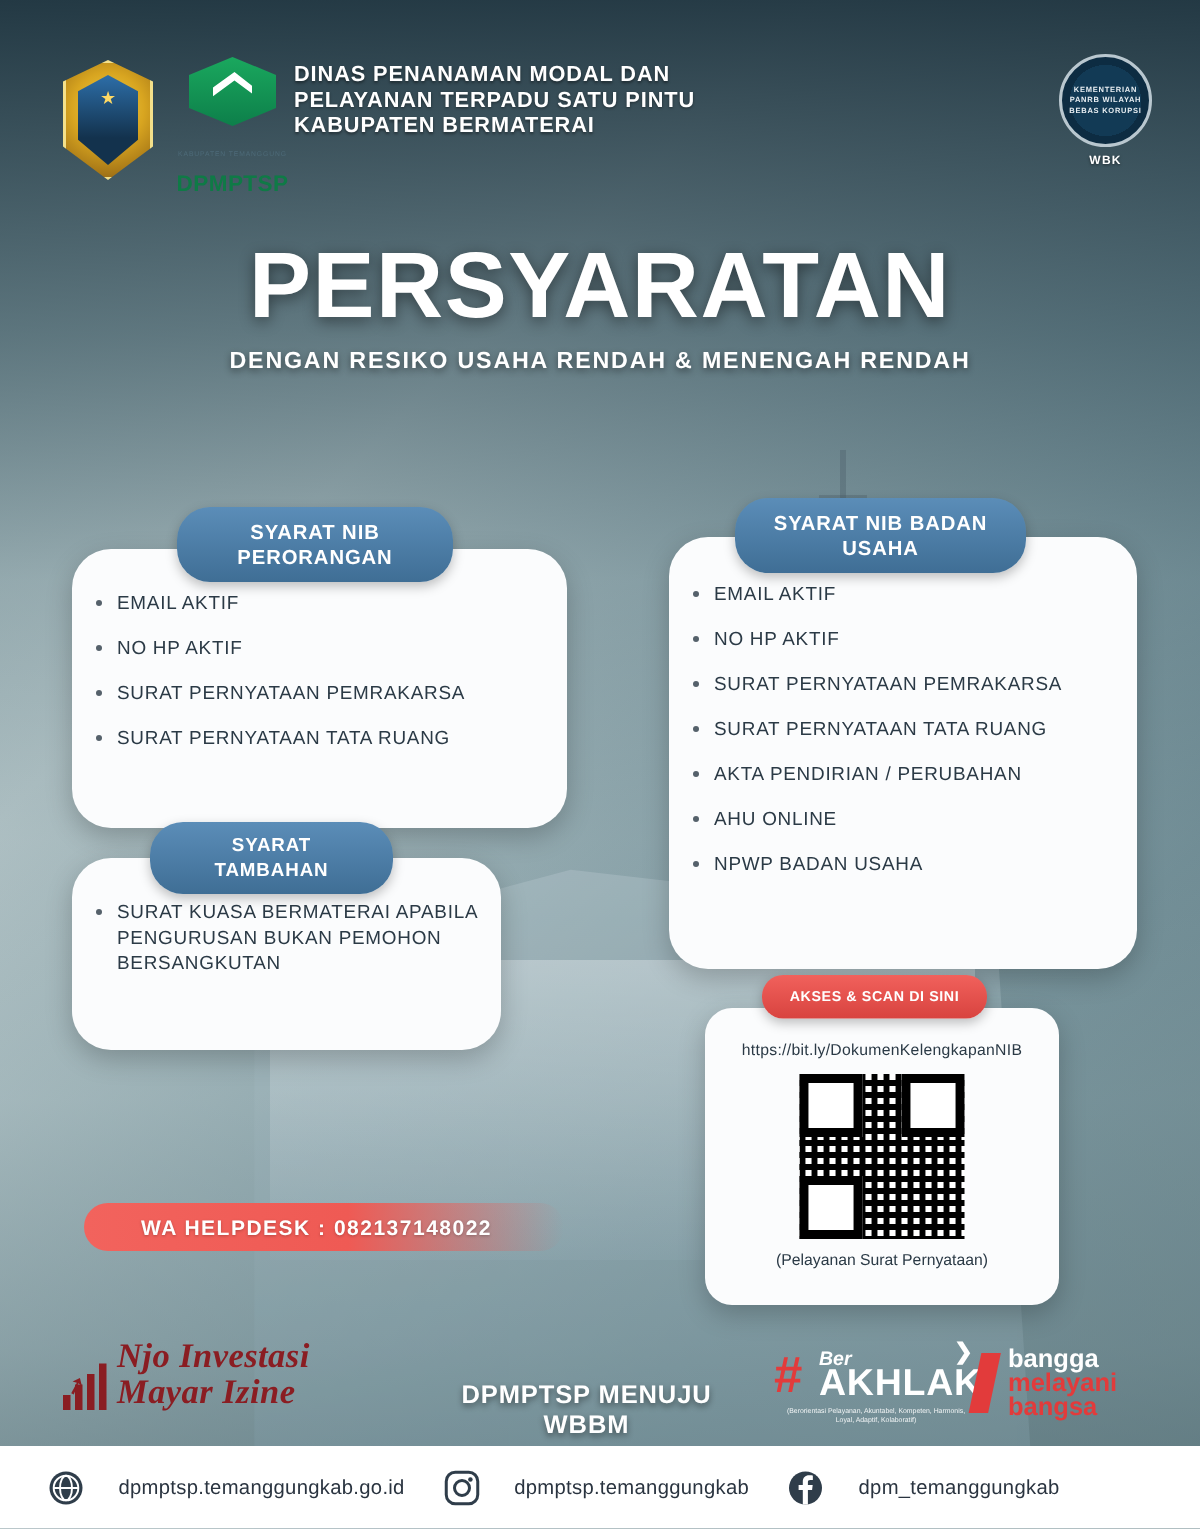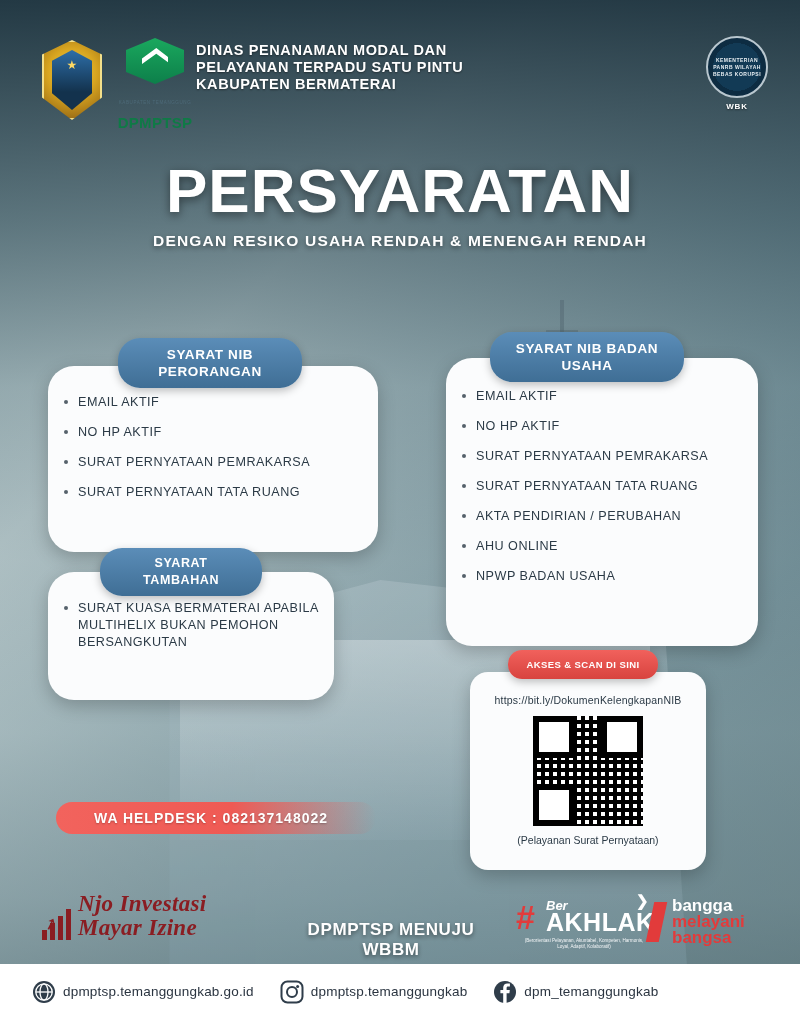--- a/index.html
+++ b/index.html
@@ -189,21 +189,21 @@
   .bangga .chev{position:absolute;left:-14px;top:-2px;color:#fff;font-size:15px;font-weight:bold;}
   .bangga .t1{position:absolute;left:22px;top:4px;color:#fff;font-weight:bold;font-size:17px;line-height:16px;}
   .bangga .t2{position:absolute;left:22px;top:20px;color:#e23b3b;font-weight:bold;font-size:17px;line-height:16px;}
   .bangga .t3{position:absolute;left:22px;top:36px;color:#e23b3b;font-weight:bold;font-size:17px;line-height:16px;}
 
   
   .footer{
     position:absolute;left:0;right:0;bottom:0;height:55px;
     background:#ffffff;display:flex;align-items:center;
   }
-  .f-item{display:flex;align-items:center;gap:7px;}
+  .f-item{display:flex;align-items:center;gap:23px;}
   #f-web{margin-left:32px;}
   #f-ig{margin-left:26px;}
   #f-fb{margin-left:26px;}
   .f-text{color:#2a3440;font-size:13.5px;letter-spacing:.2px;}
   .ic{width:24px;height:24px;flex:0 0 24px;}
   .ic svg{display:block;width:24px;height:24px;}
 </style>
 </head>
 <body>
 
@@ -259,21 +259,21 @@
       <li>SURAT PERNYATAAN TATA RUANG</li>
       <li>AKTA PENDIRIAN / PERUBAHAN</li>
       <li>AHU ONLINE</li>
       <li>NPWP BADAN USAHA</li>
     </ul>
   </div>
 
   <div class="pill" id="pill-tambahan">SYARAT TAMBAHAN</div>
   <div class="card" id="card-tambahan">
     <ul>
-      <li>SURAT KUASA BERMATERAI APABILA MULTIHELIX BUKAN PEMOHON BERSANGKUTAN</li>
+      <li>SURAT KUASA BERMATERAI APABILA PENGURUSAN BUKAN PEMOHON BERSANGKUTAN</li>
     </ul>
   </div>
 
   <div class="pill" id="pill-akses">AKSES &amp; SCAN DI SINI</div>
   <div class="card" id="card-qr">
     <div class="qr-link">https://bit.ly/DokumenKelengkapanNIB</div>
     <div class="qr-box">
         <span class="qr-eye3"></span>
       </div>
     <div class="qr-caption">(Pelayanan Surat Pernyataan)</div>

